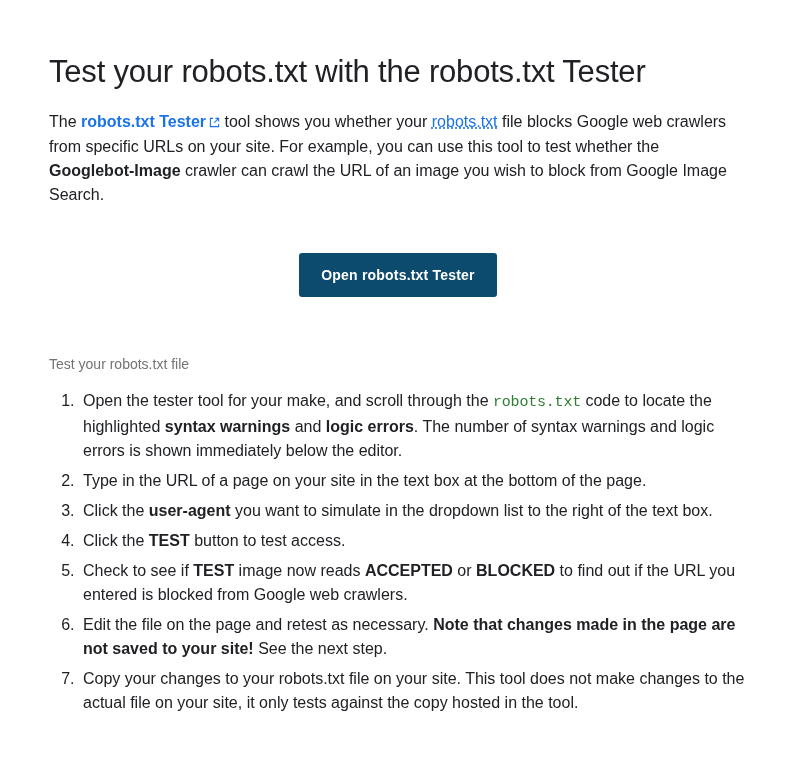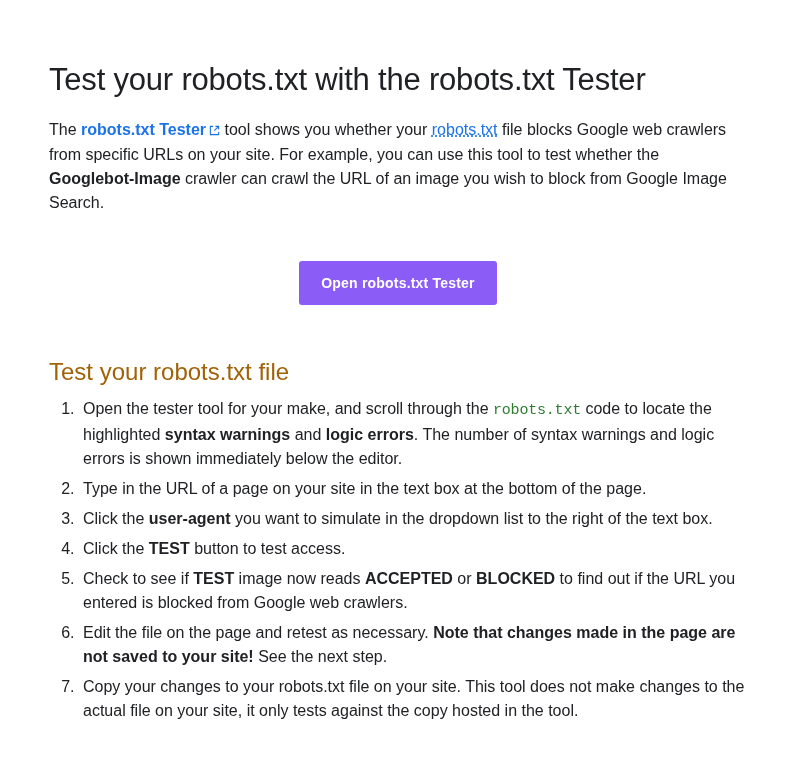--- a/index.html
+++ b/index.html
@@ -15,21 +15,21 @@
     overflow: hidden;
   }
   .page {
     padding: 40px 42px 0 49px;
     box-sizing: border-box;
   }
   h1.page-title {
     font-size: 31px;
     font-weight: 400;
     line-height: 40px;
-    margin: 20px 0 18px 0;
+    margin: 12px 0 18px 0;
     letter-spacing: -0.2px;
     color: #202124;
   }
   p.body-text {
     font-size: 16px;
     line-height: 24px;
     margin: 0 0 6px 0;
     color: #202124;
   }
   .intro-para {
@@ -50,44 +50,44 @@
     display: inline-block;
     vertical-align: -1px;
     margin-left: 3px;
   }
   .btn-wrap {
     text-align: center;
     margin: 46px 0 52px 0;
   }
   .btn {
     display: inline-block;
-    background: #8b5cf6;
+    background: #0c4a6e;
     color: #ffffff;
     font-size: 14px;
     font-weight: bold;
     padding: 14px 22px;
     border: none;
     border-radius: 3px;
     cursor: pointer;
     font-family: "Liberation Sans", sans-serif;
     letter-spacing: 0.2px;
   }
   code.mono {
     font-family: "Liberation Mono", monospace;
     font-size: 15px;
     color: #2e7d32;
     background: transparent;
     letter-spacing: -0.2px;
   }
   h2.section-title {
-    font-size: 24px;
+    font-size: 14px;
     font-weight: 400;
     line-height: 30px;
     margin: 48px 0 10px 0;
-    color: #a16207;
+    color: #737373;
   }
   ol.steps {
     margin: 6px 0 0 0;
     padding-left: 30px;
     font-size: 16px;
     line-height: 24px;
   }
   ol.steps > li {
     margin-bottom: 6px;
     padding-left: 4px;

